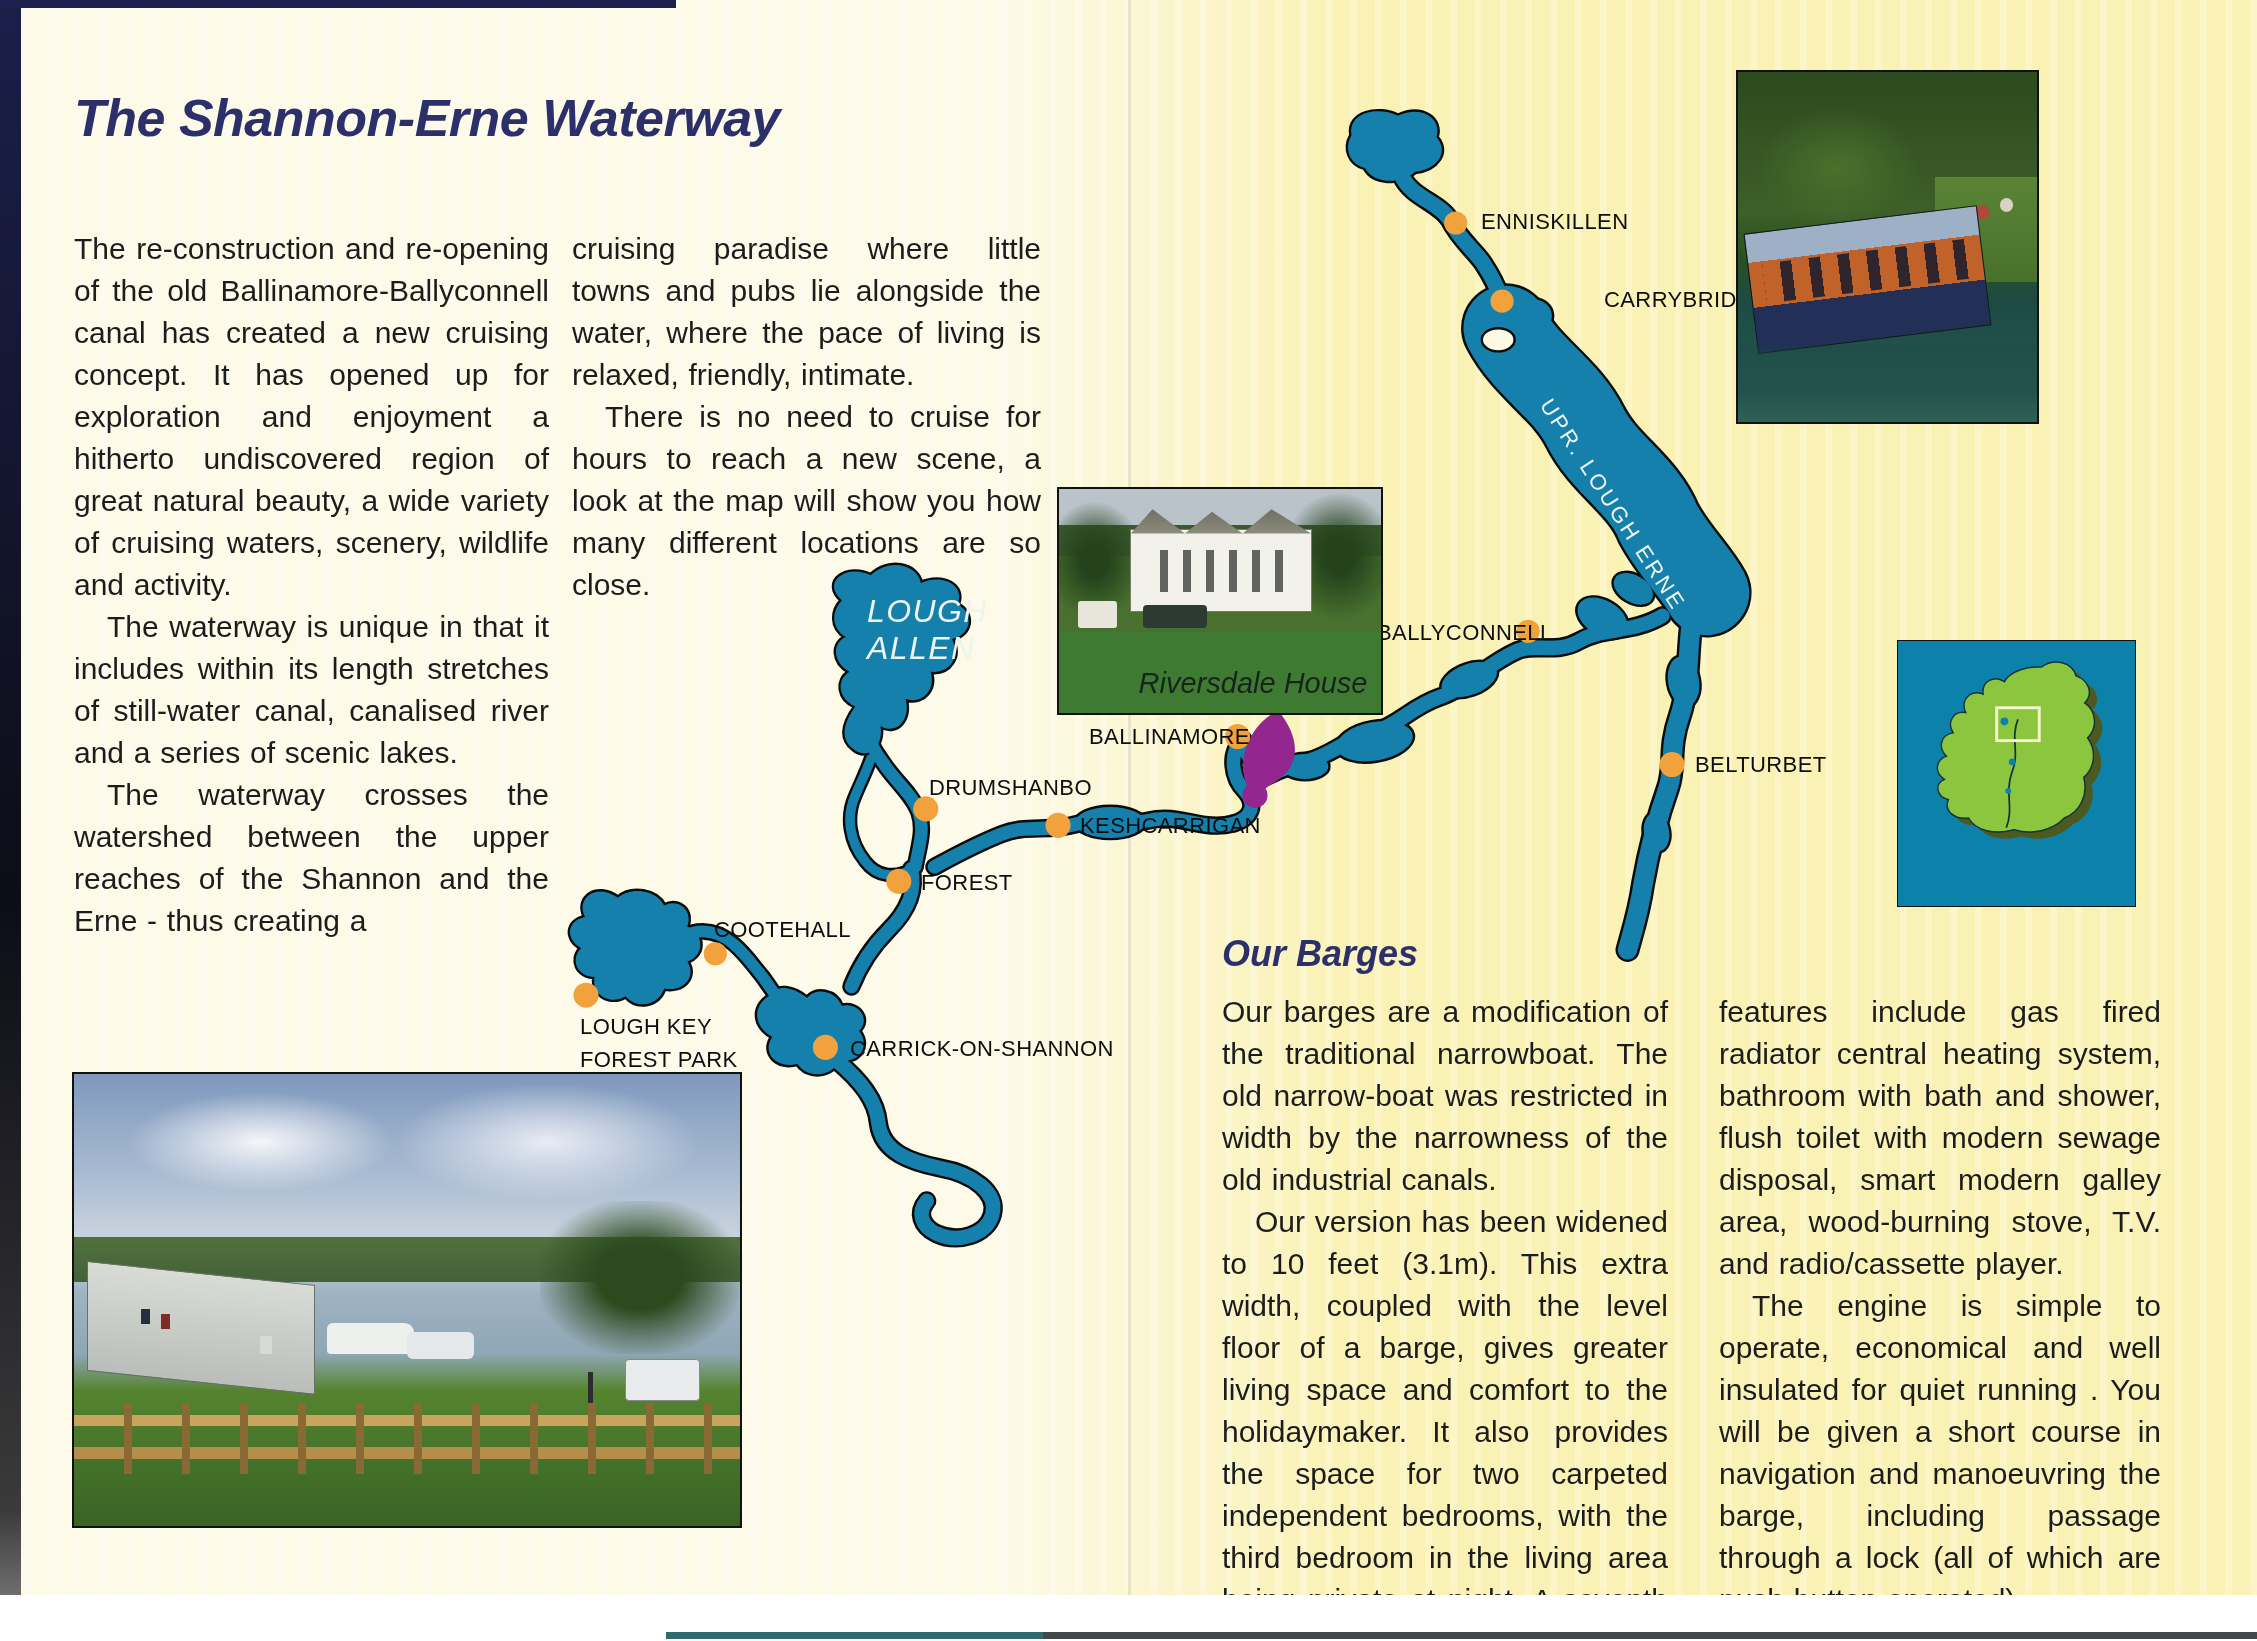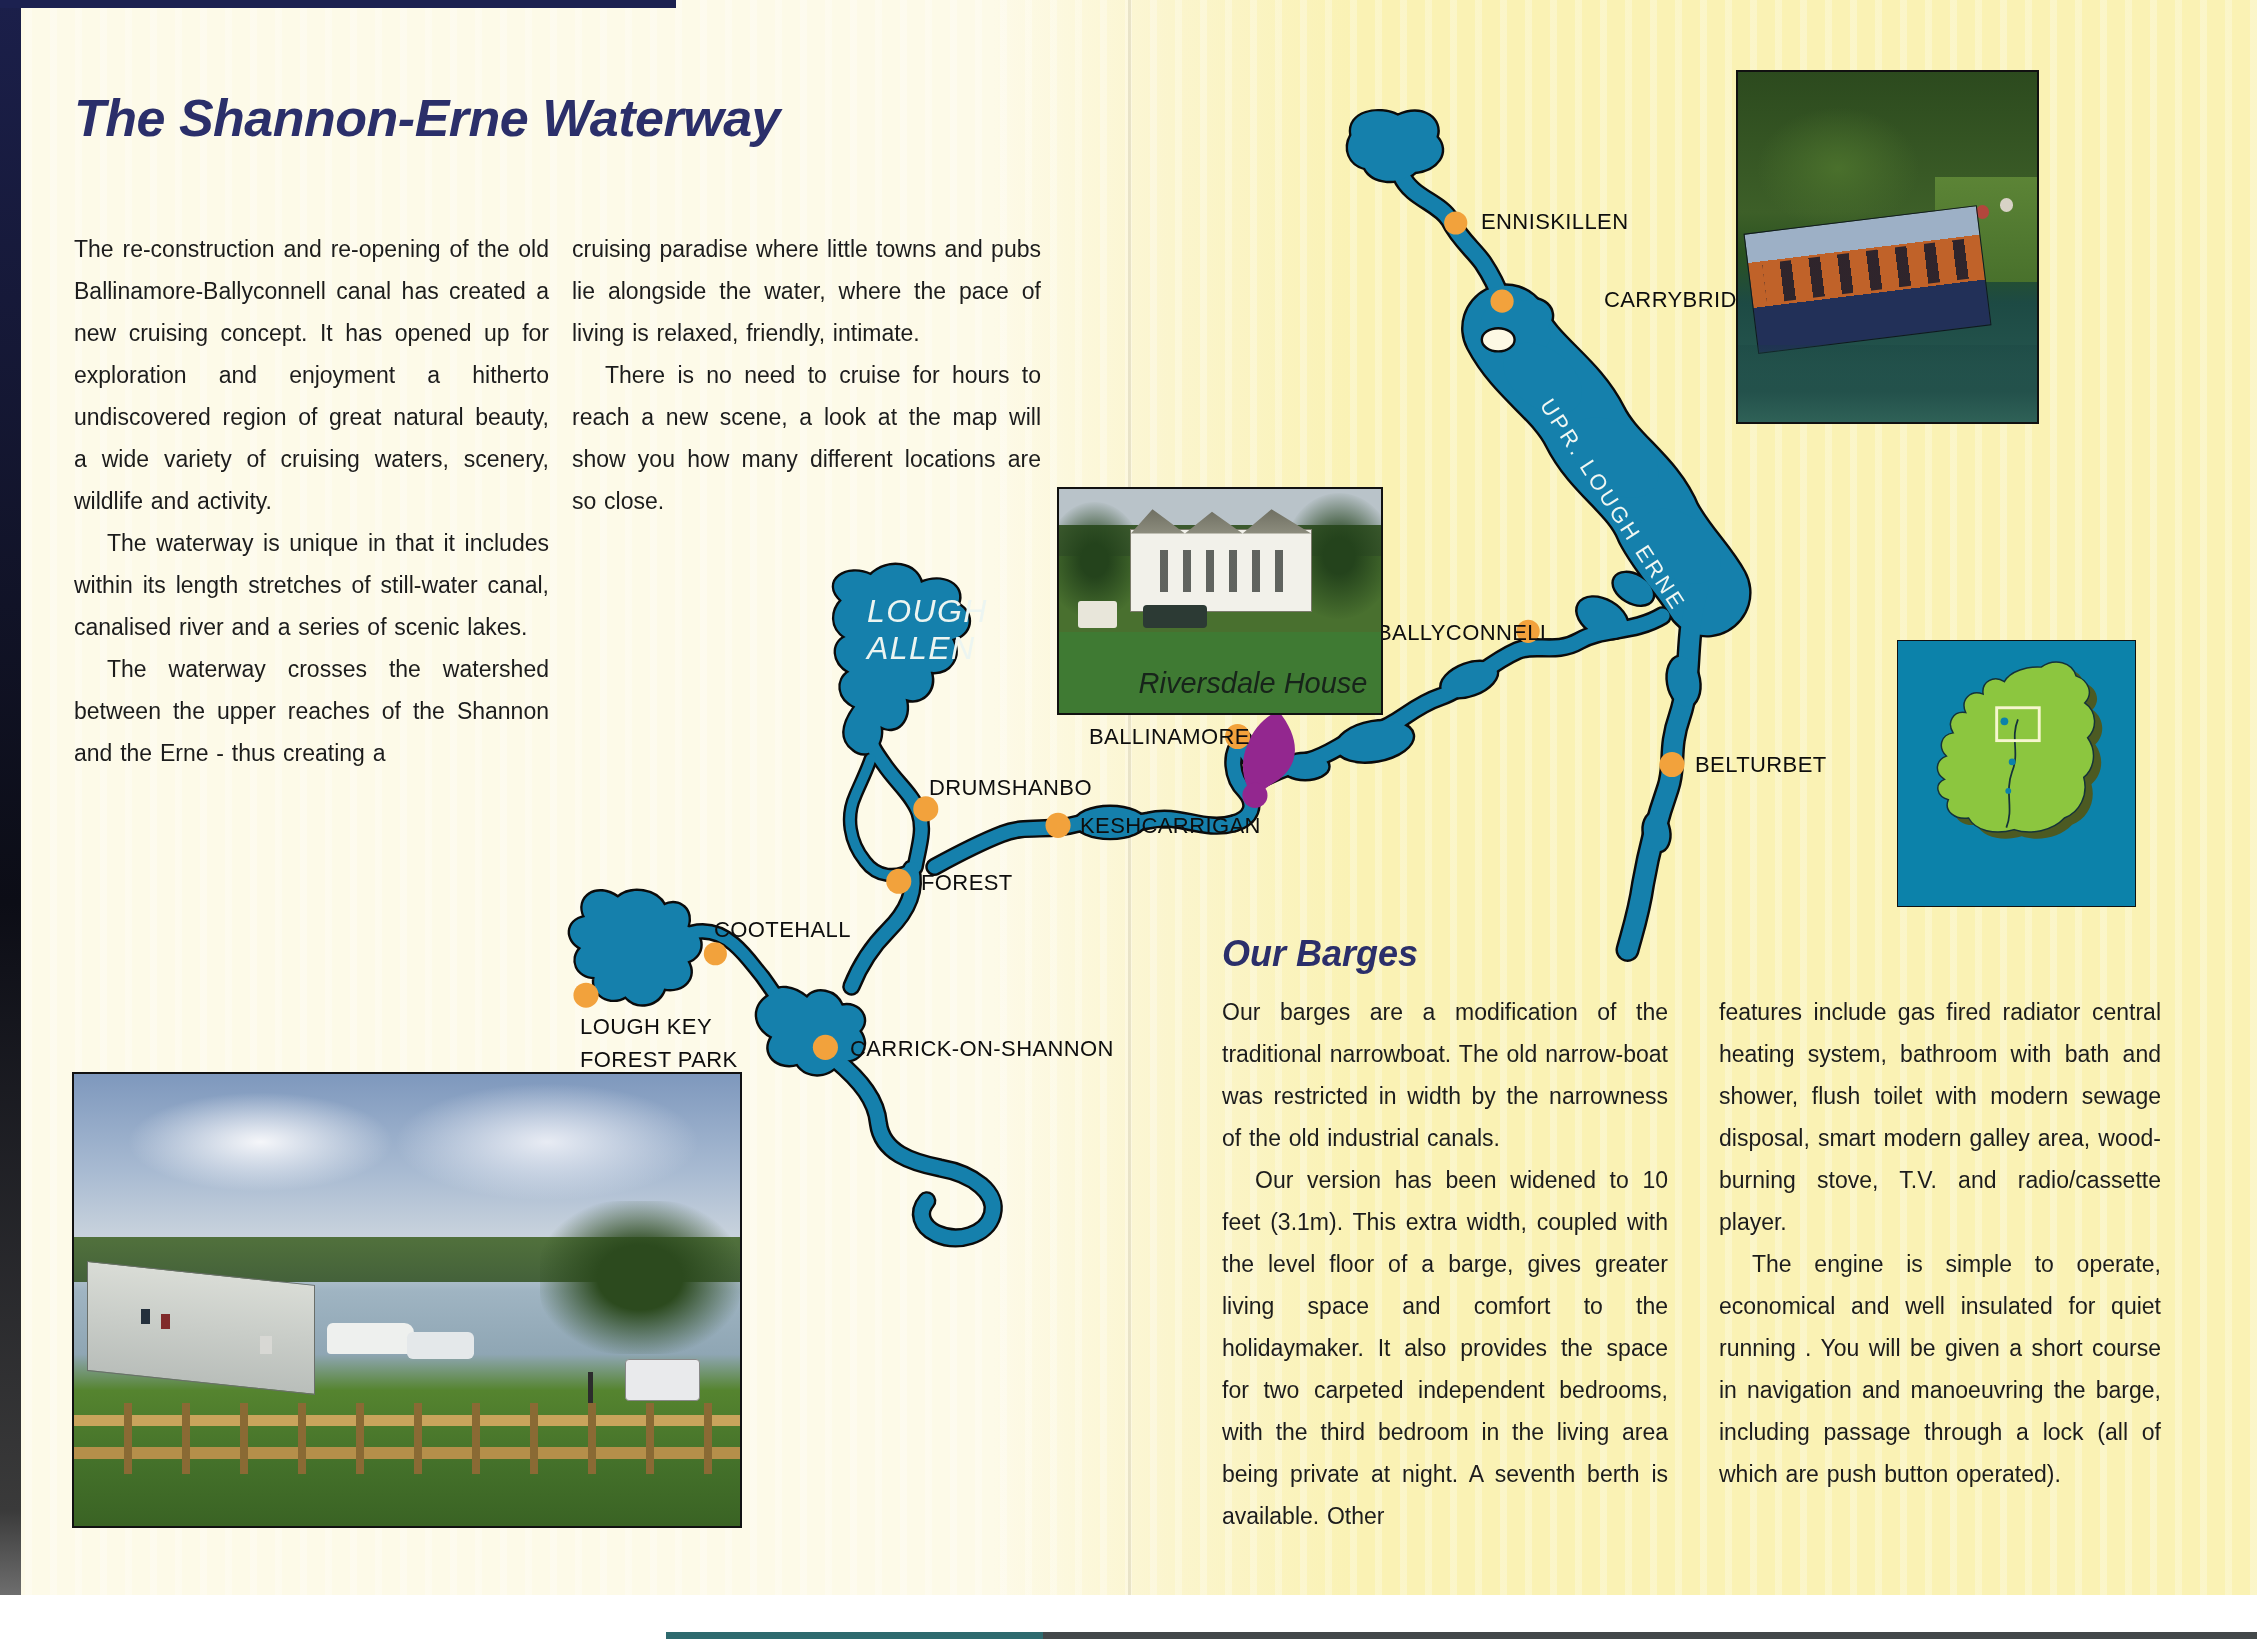--- a/index.html
+++ b/index.html
@@ -12,21 +12,21 @@
   .edge-left{position:absolute;left:0;top:0;width:21px;height:1641px;
         background:linear-gradient(180deg,#1b1f4a 0%,#0c0d16 55%,#3a3a3a 92%,#8a8a8a 100%);}
   .edge-top{position:absolute;left:0;top:0;width:676px;height:7.7px;background:#1c2150;}
   .bottom-band{position:absolute;left:0;top:1595px;width:2257px;height:46px;background:#ffffff;}
   .bottom-line{position:absolute;top:1632px;height:6.8px;background:#43484a;}
   .bottom-line.teal{background:#2e6a6e;}
 
   .title{position:absolute;left:74px;top:89px;color:#2b2f6a;font-weight:bold;font-style:italic;
          font-size:52px;line-height:58px;letter-spacing:-0.5px;}
   .h2{position:absolute;color:#2b2f6a;font-weight:bold;font-style:italic;font-size:36px;line-height:54px;}
-  .col{position:absolute;font-size:23px;line-height:42px;color:#1c1c1c;text-align:justify;word-spacing:1.4px;}
+  .col{position:absolute;font-size:30px;line-height:42px;color:#1c1c1c;text-align:justify;word-spacing:1.4px;}
   .col p{margin:0;}
   .col p.ind{text-indent:33px;}
 
   .maplabel{position:absolute;font-size:22px;color:#0e0e0e;letter-spacing:0.4px;white-space:nowrap;z-index:3;}
   .maplabel.two{line-height:33px;}
   .lakelabel{position:absolute;font-style:italic;font-size:32px;line-height:37px;color:#ecf5f1;
              letter-spacing:1.4px;z-index:3;white-space:nowrap;}
   .ernelabel{position:absolute;font-size:22px;color:#f0f7f3;letter-spacing:2.9px;z-index:3;white-space:nowrap;
              transform:rotate(57deg);transform-origin:0 0;}
 

